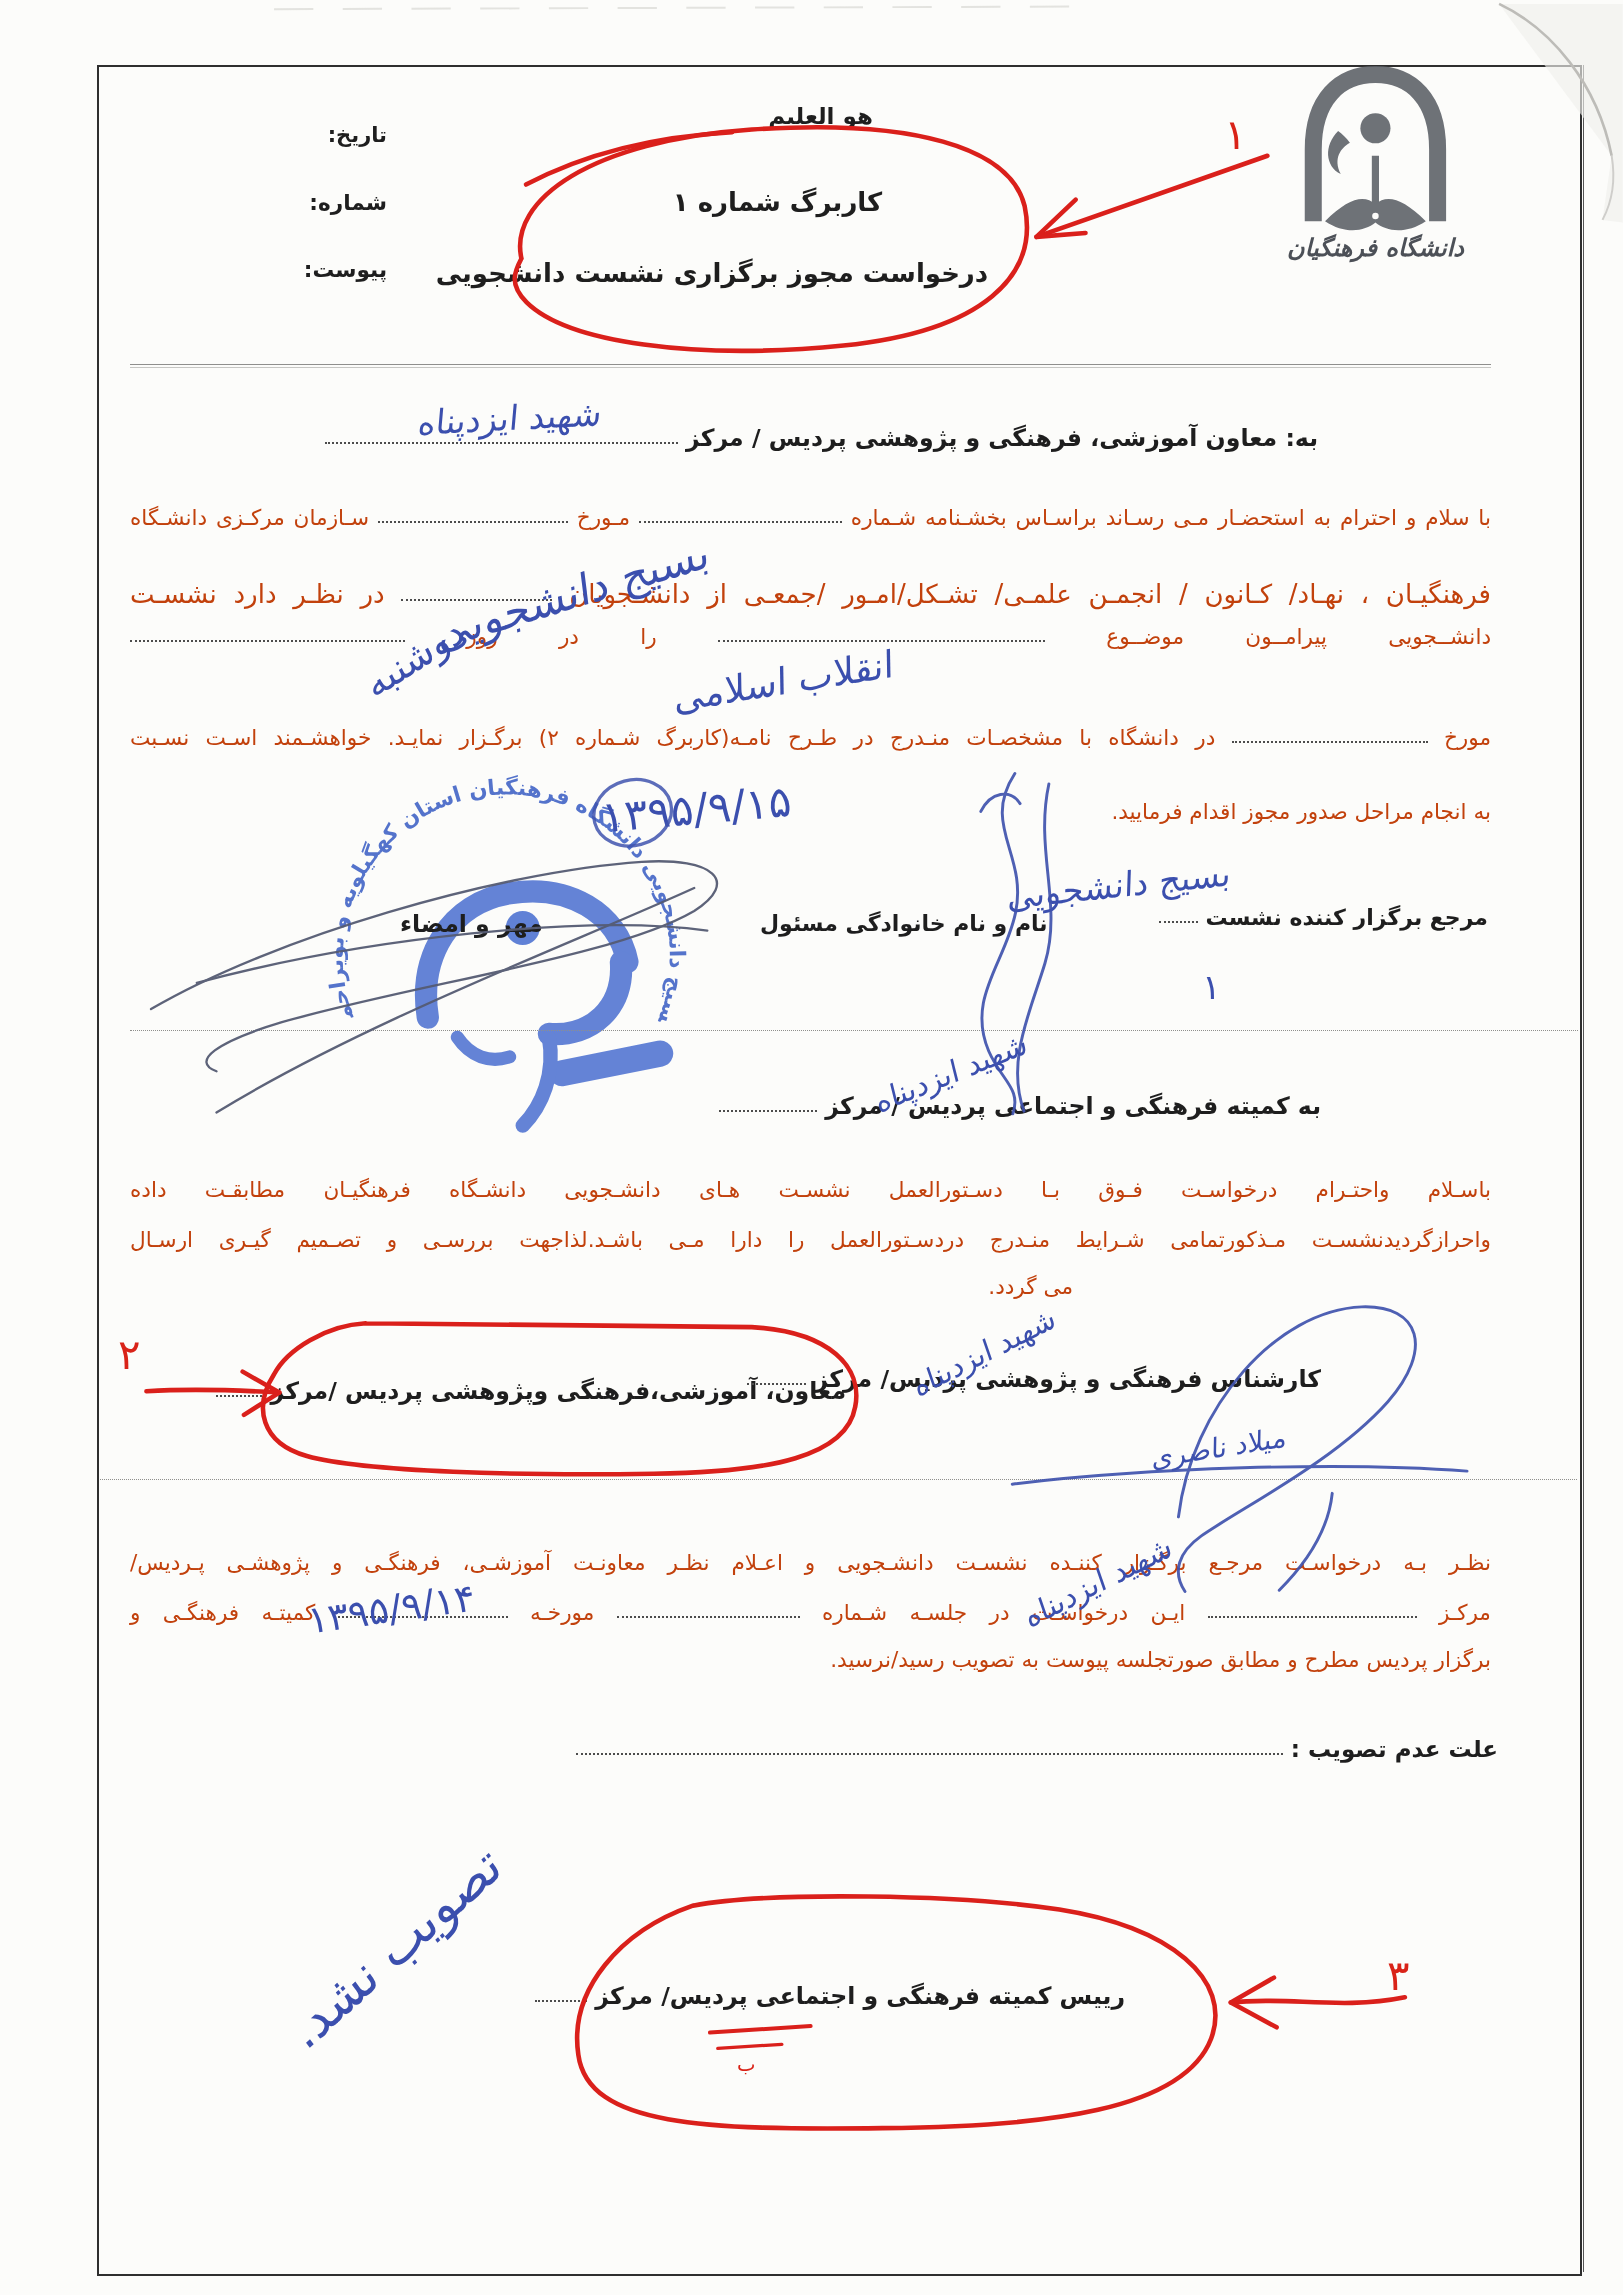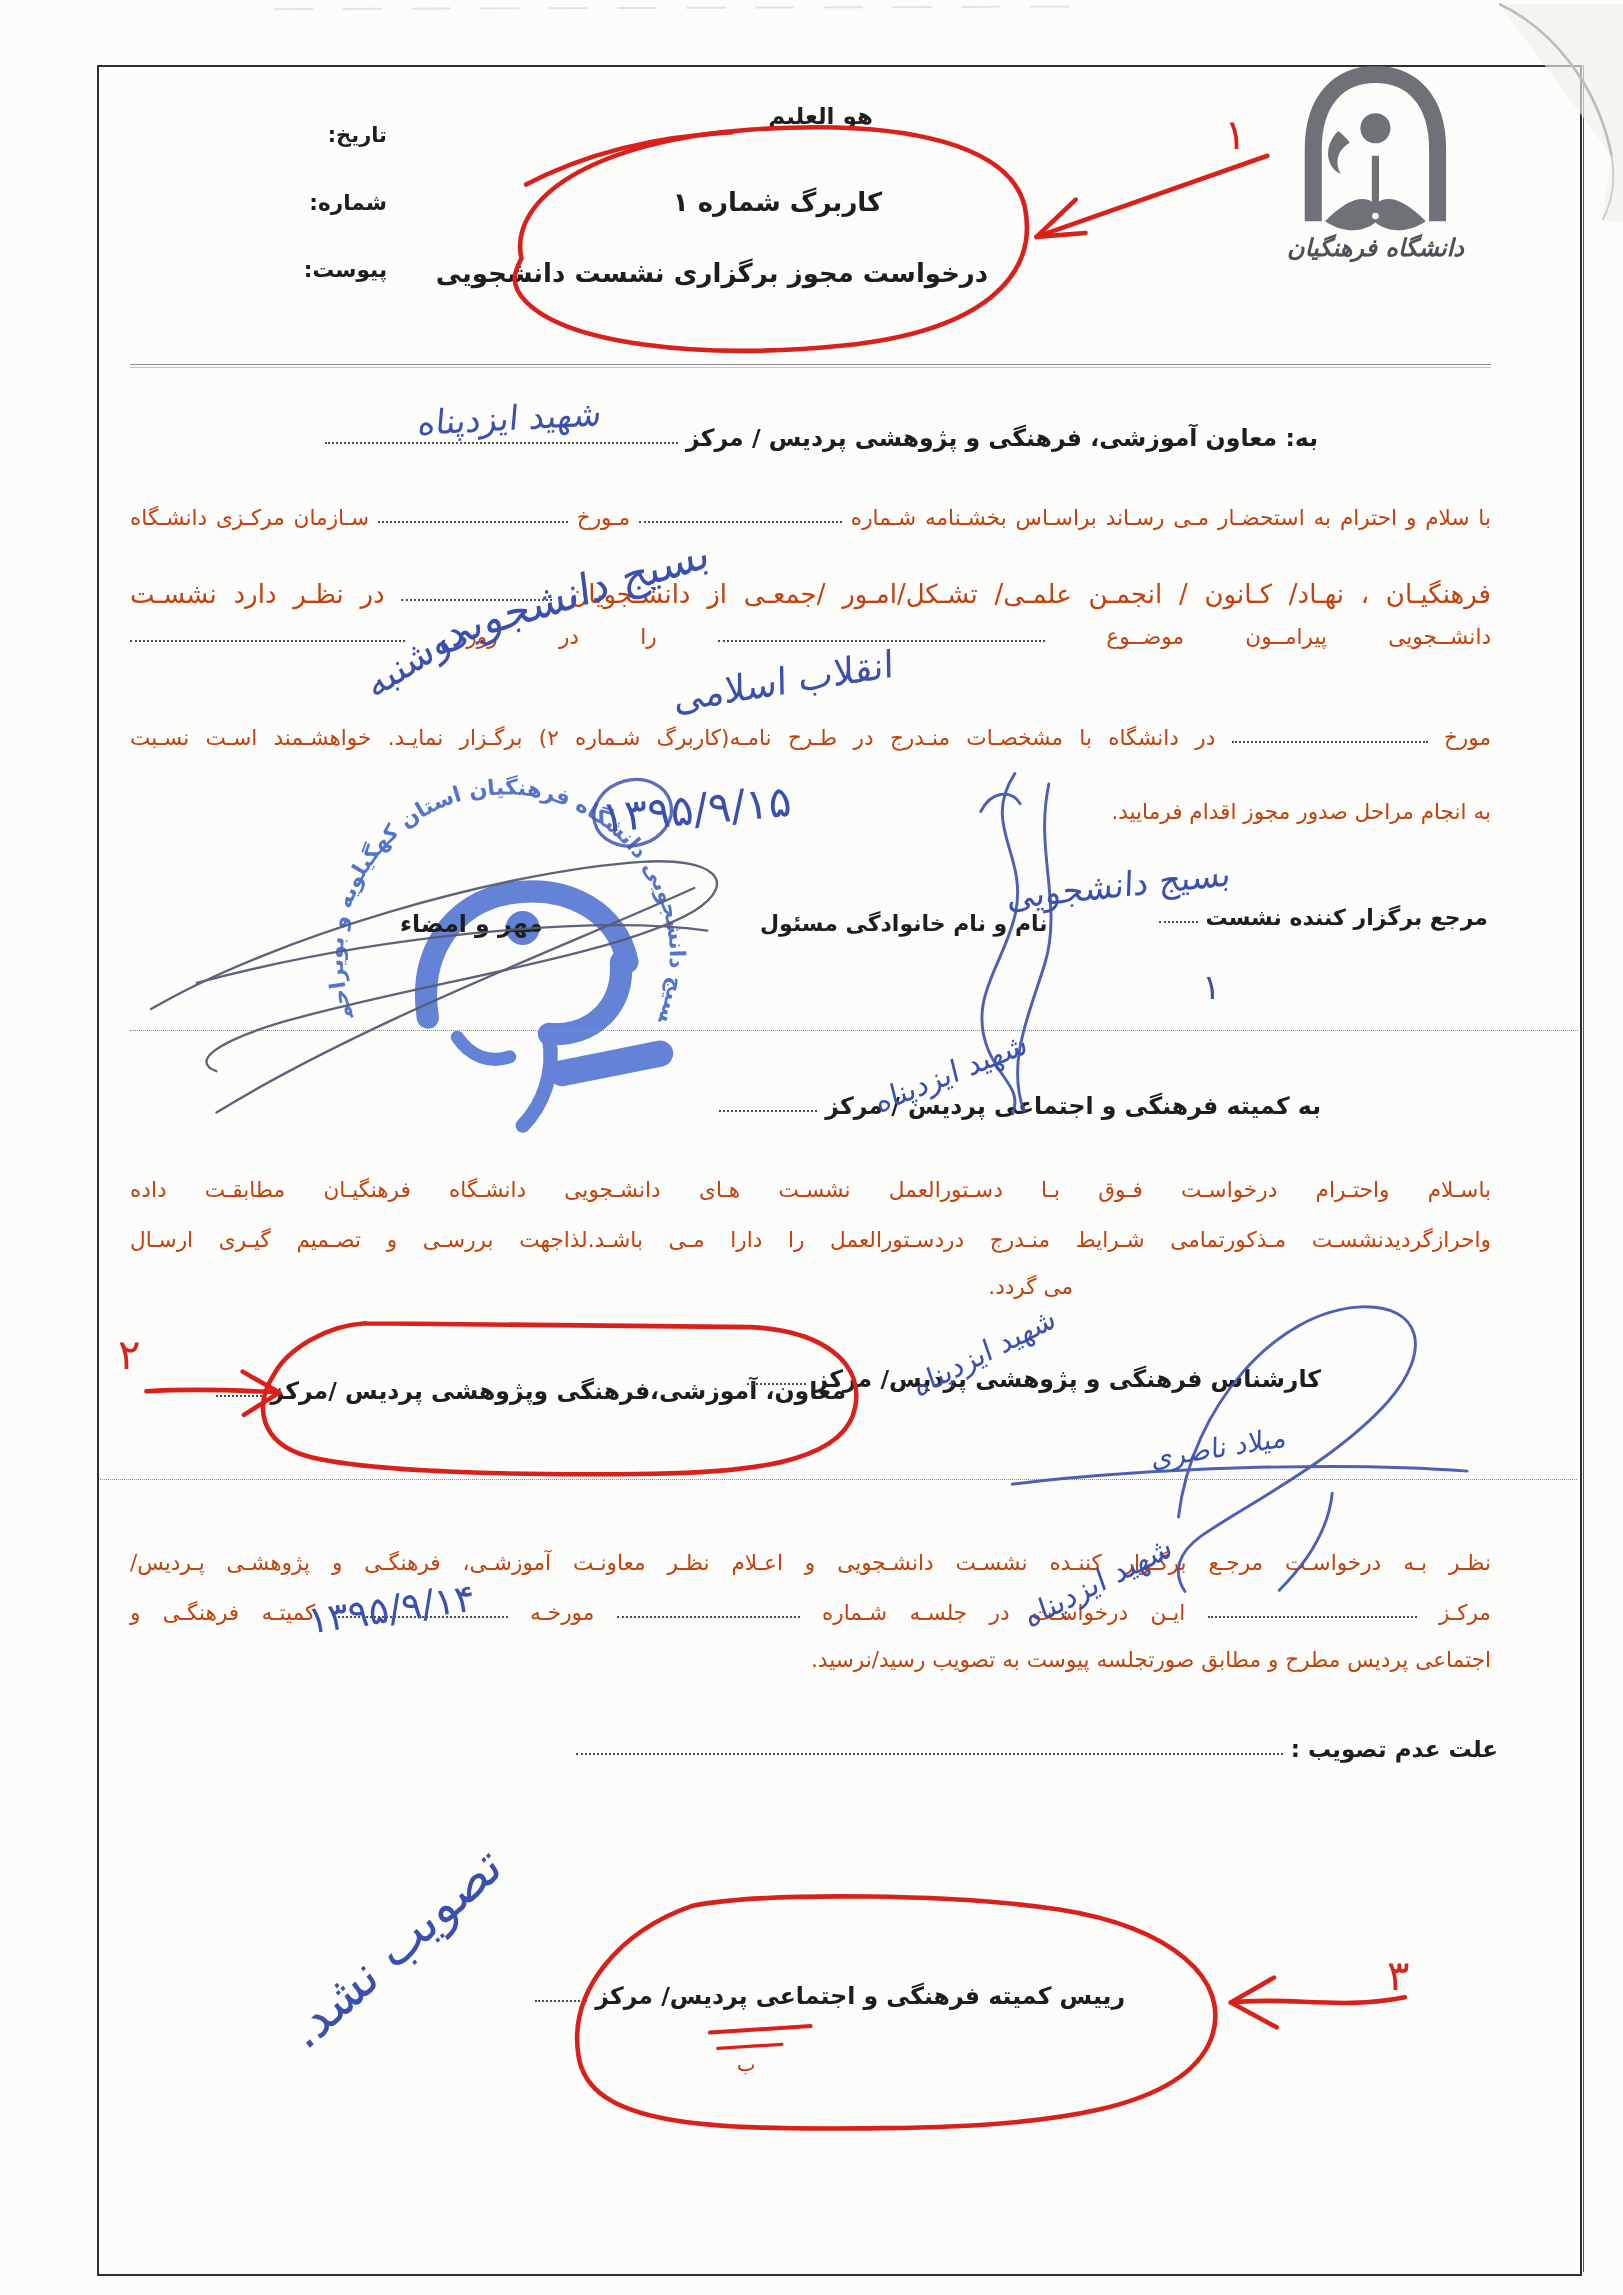--- a/index.html
+++ b/index.html
@@ -128,21 +128,21 @@
   <div class="abs line just" style="left:131px;top:1600px;width:1361px;font-size:21.6px;">
     <span>مرکـز</span>
     <span class="dl" style="width:209px;"></span>
     <span>ایـن درخواسـت در جلسـه شـماره</span>
     <span class="dl" style="width:183px;"></span>
     <span>مورخـه</span>
     <span class="dl" style="width:170px;"></span>
     <span>کمیتـه فرهنگـی و</span>
   </div>
   <div class="abs line just" style="left:131px;top:1550px;width:1361px;font-size:21.6px;">نظـر بـه درخواسـت مرجـع برگـزار کننـده نشسـت دانشـجویی و اعـلام نظـر معاونـت آموزشـی، فرهنگـی و پژوهشـی پـردیس/</div>
-  <div class="abs line" style="right:132px;top:1647px;font-size:21.6px;">اجتماعی پردیس مطرح و مطابق صورتجلسه پیوست به تصویب رسید/نرسید.</div>
+  <div class="abs line" style="right:132px;top:1647px;font-size:21.6px;">برگزار پردیس مطرح و مطابق صورتجلسه پیوست به تصویب رسید/نرسید.</div>
 
   <div class="abs hw" style="left:1018px;top:1564px;font-size:30px;transform:rotate(-27deg) skewX(-8deg);">شهید ایزدپناه</div>
   <div class="abs hw" style="left:308px;top:1587px;font-size:38px;transform:rotate(-8deg);">۱۳۹۵/۹/۱۴</div>
 
   <div class="abs pt" style="right:125px;top:1736px;font-size:23px;">
     <span>علت عدم تصویب :</span>
     <span class="dl" style="width:707px;"></span>
   </div>
 
   <div class="abs hw" style="left:262px;top:1918px;font-size:51px;letter-spacing:6.5px;transform:rotate(-42deg) skewX(-6deg);">تصویب نشد.</div>

